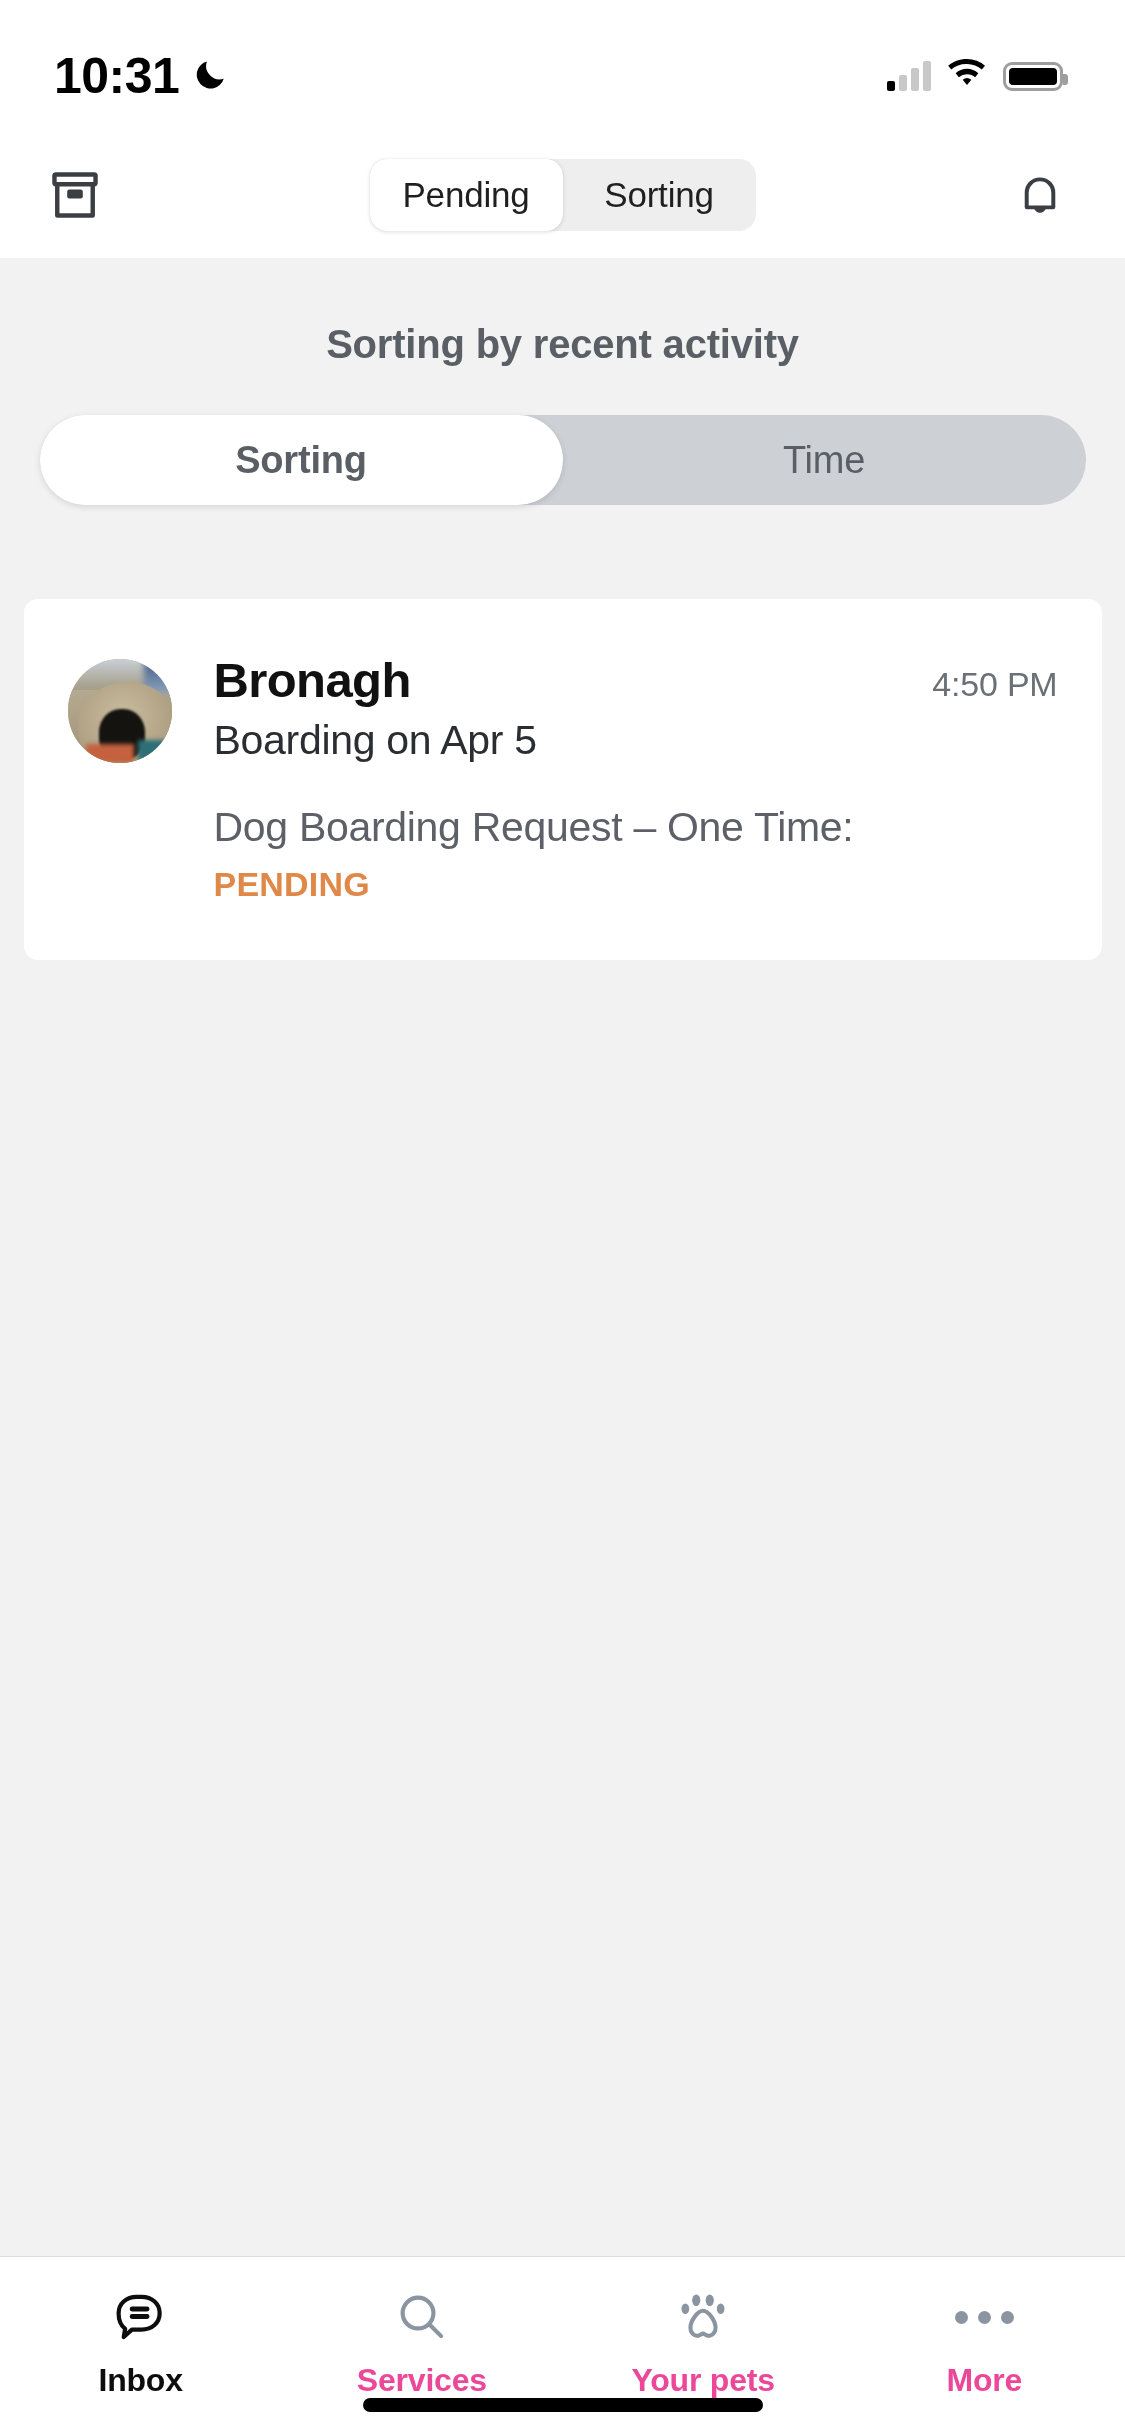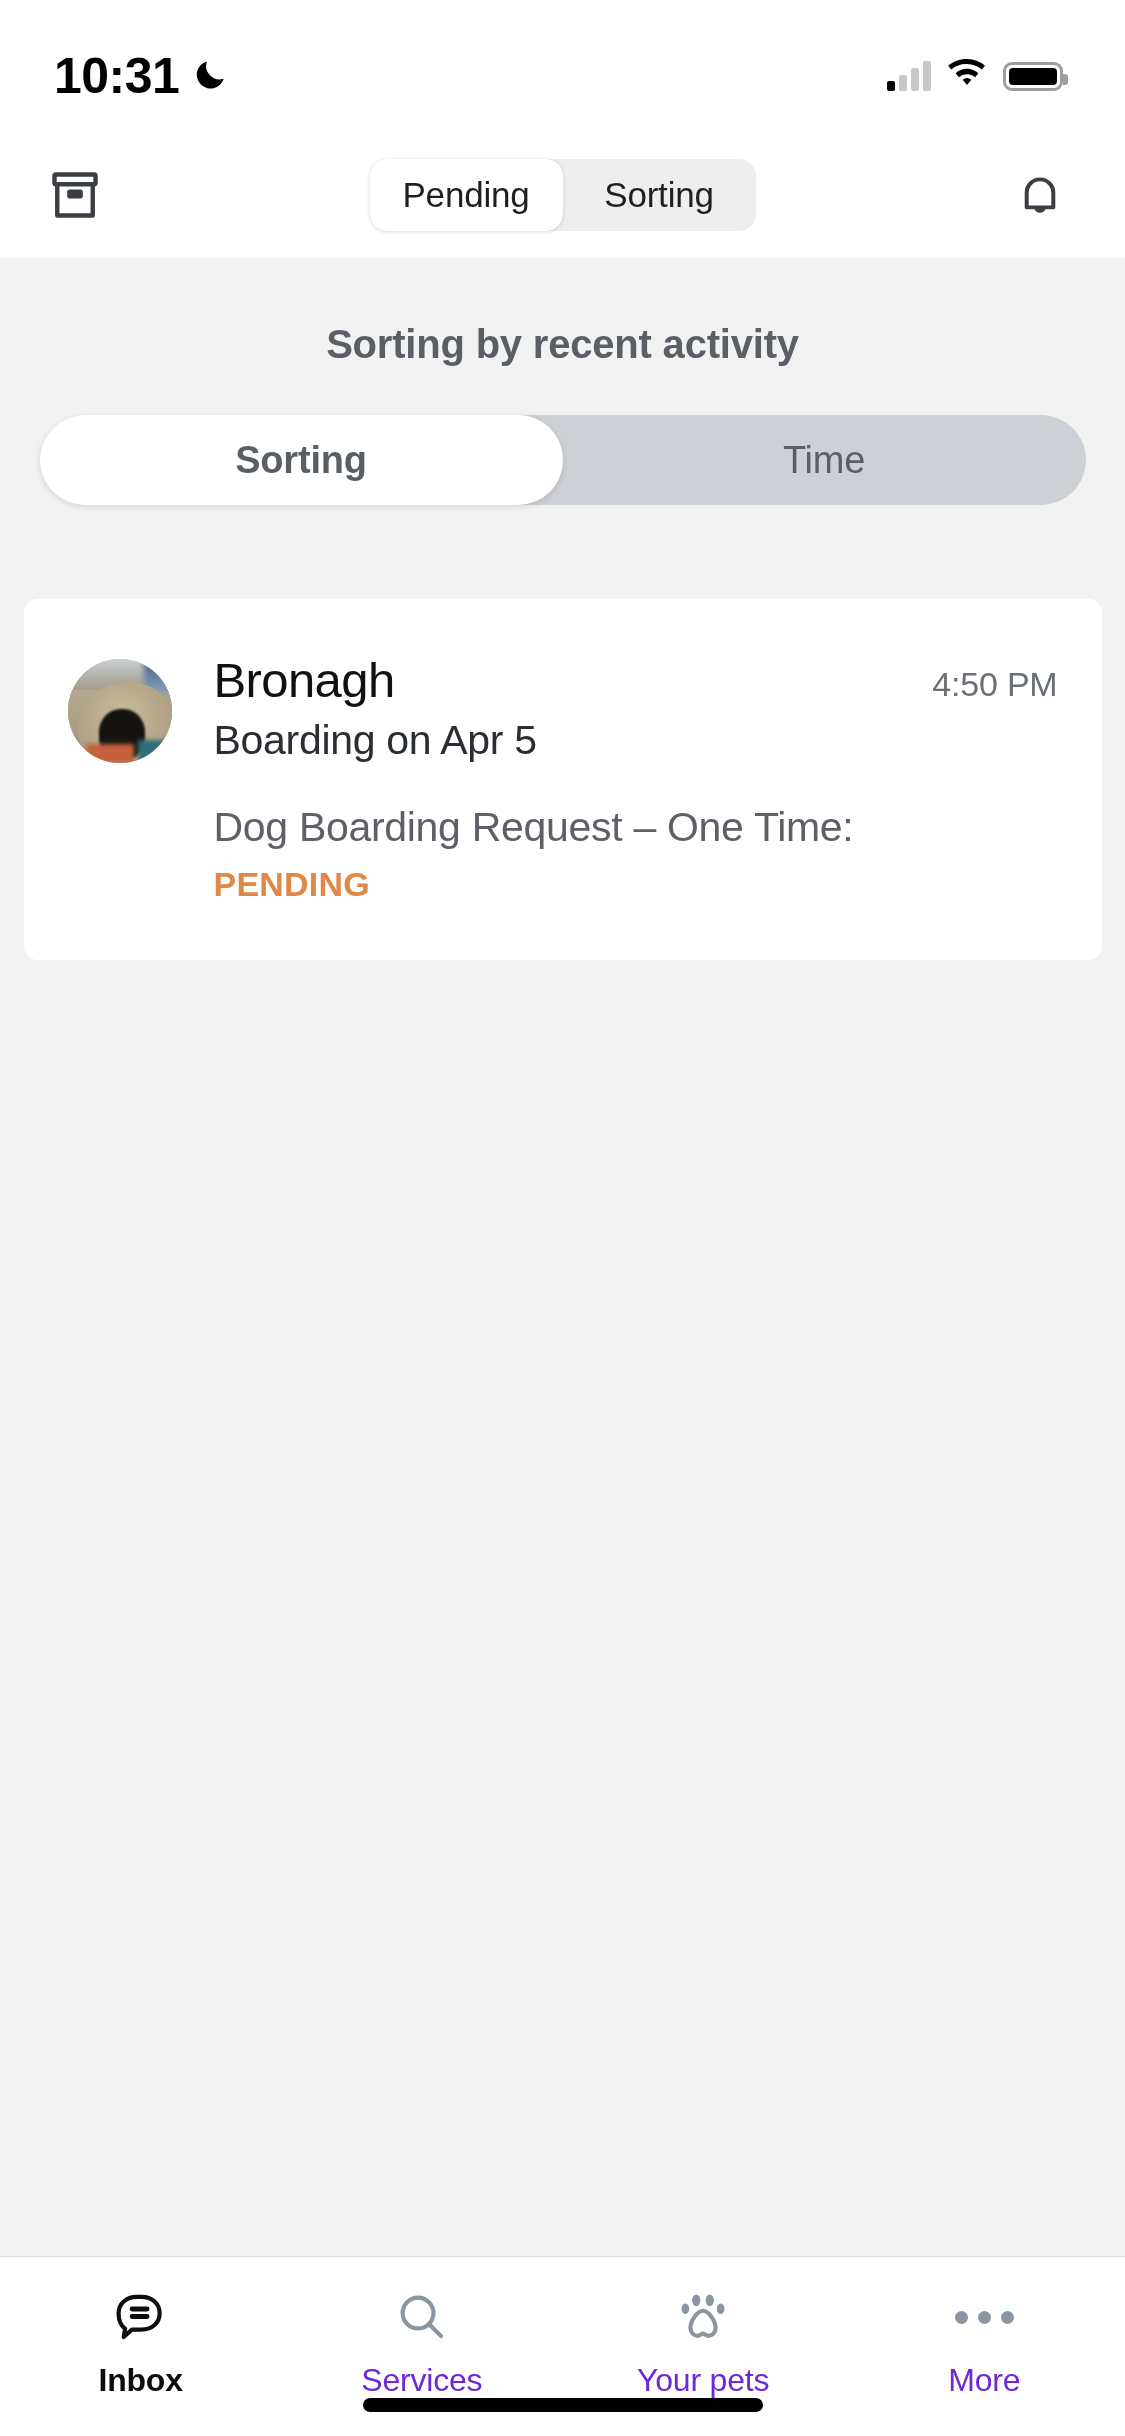--- a/index.html
+++ b/index.html
@@ -164,21 +164,21 @@
     position:absolute; right:2%; bottom:0; width:30%; height:22%;
     background:#2e6f77; filter:blur(2px);
   }
   .card-head {
     flex:1 1 auto;
     margin-left:42px;
     display:flex; flex-direction:column;
   }
   .name-row { display:flex; align-items:flex-start; justify-content:space-between; }
   .name {
-    font-size:49px; font-weight:400; color:#111;
+    font-size:49px; font-weight:700; color:#111;
     letter-spacing:-0.6px; line-height:1.05;
   }
   .time {
     font-size:34px; color:#6b7076; font-weight:400;
     letter-spacing:-0.2px; padding-top:10px;
   }
   .subtitle {
     margin-top:12px;
     font-size:41px; color:#2a2d31; font-weight:400;
     letter-spacing:-0.3px; line-height:1.1;
@@ -203,21 +203,21 @@
     padding-top:29px;
     margin-top:20px;
   }
   .tab {
     flex:1;
     display:flex; flex-direction:column; align-items:center;
     gap:14px; cursor:pointer;
   }
   .tab .tab-ico { height:62px; display:flex; align-items:center; justify-content:center; }
   .tab-label {
-    font-size:32px; color:#6d28d9; font-weight:400; letter-spacing:-0.2px;
+    font-size:32px; color:#ec4899; font-weight:700; letter-spacing:-0.2px;
   }
   .tab.active .tab-label { color:#0d0d0d; font-weight:700; }
   .home-indicator {
     position:absolute; left:50%; transform:translateX(-50%);
     bottom:24px; width:400px; height:14px;
     border-radius:7px; background:#000;
   }
   .dots { display:flex; gap:10px; align-items:center; }
   .dots i { width:13px; height:13px; border-radius:50%; background:#8b95a1; display:block; }
 </style>

